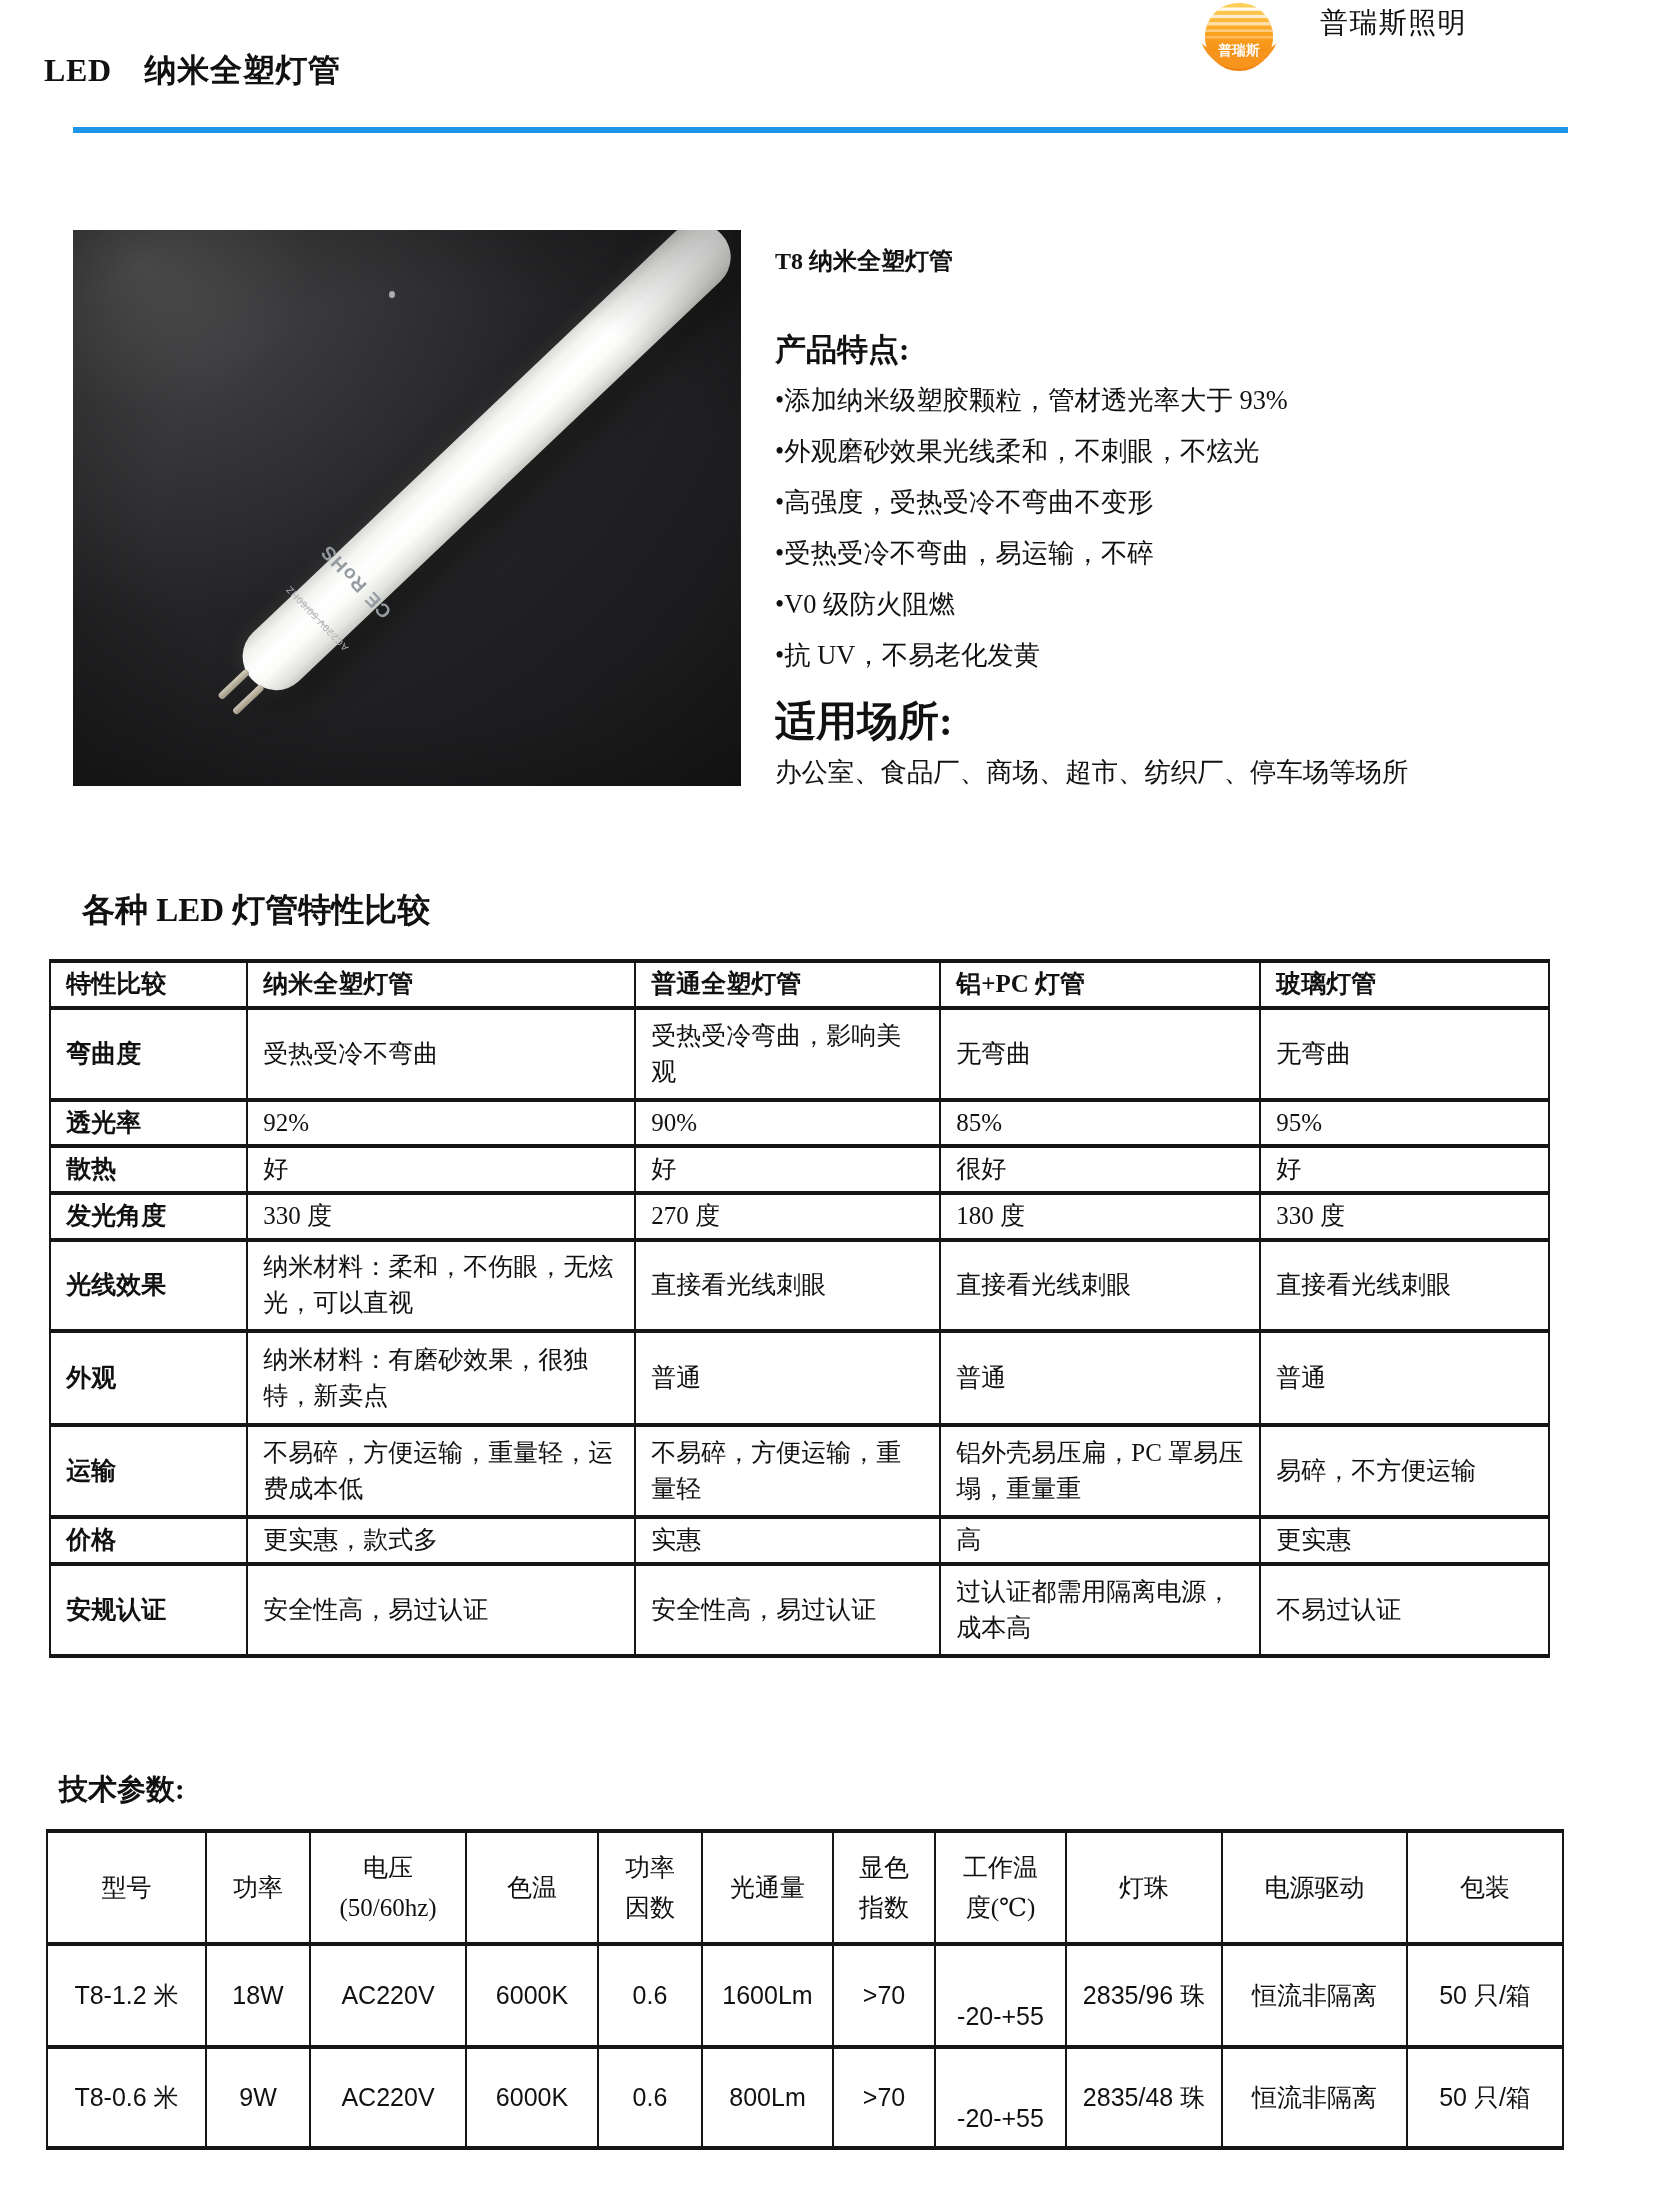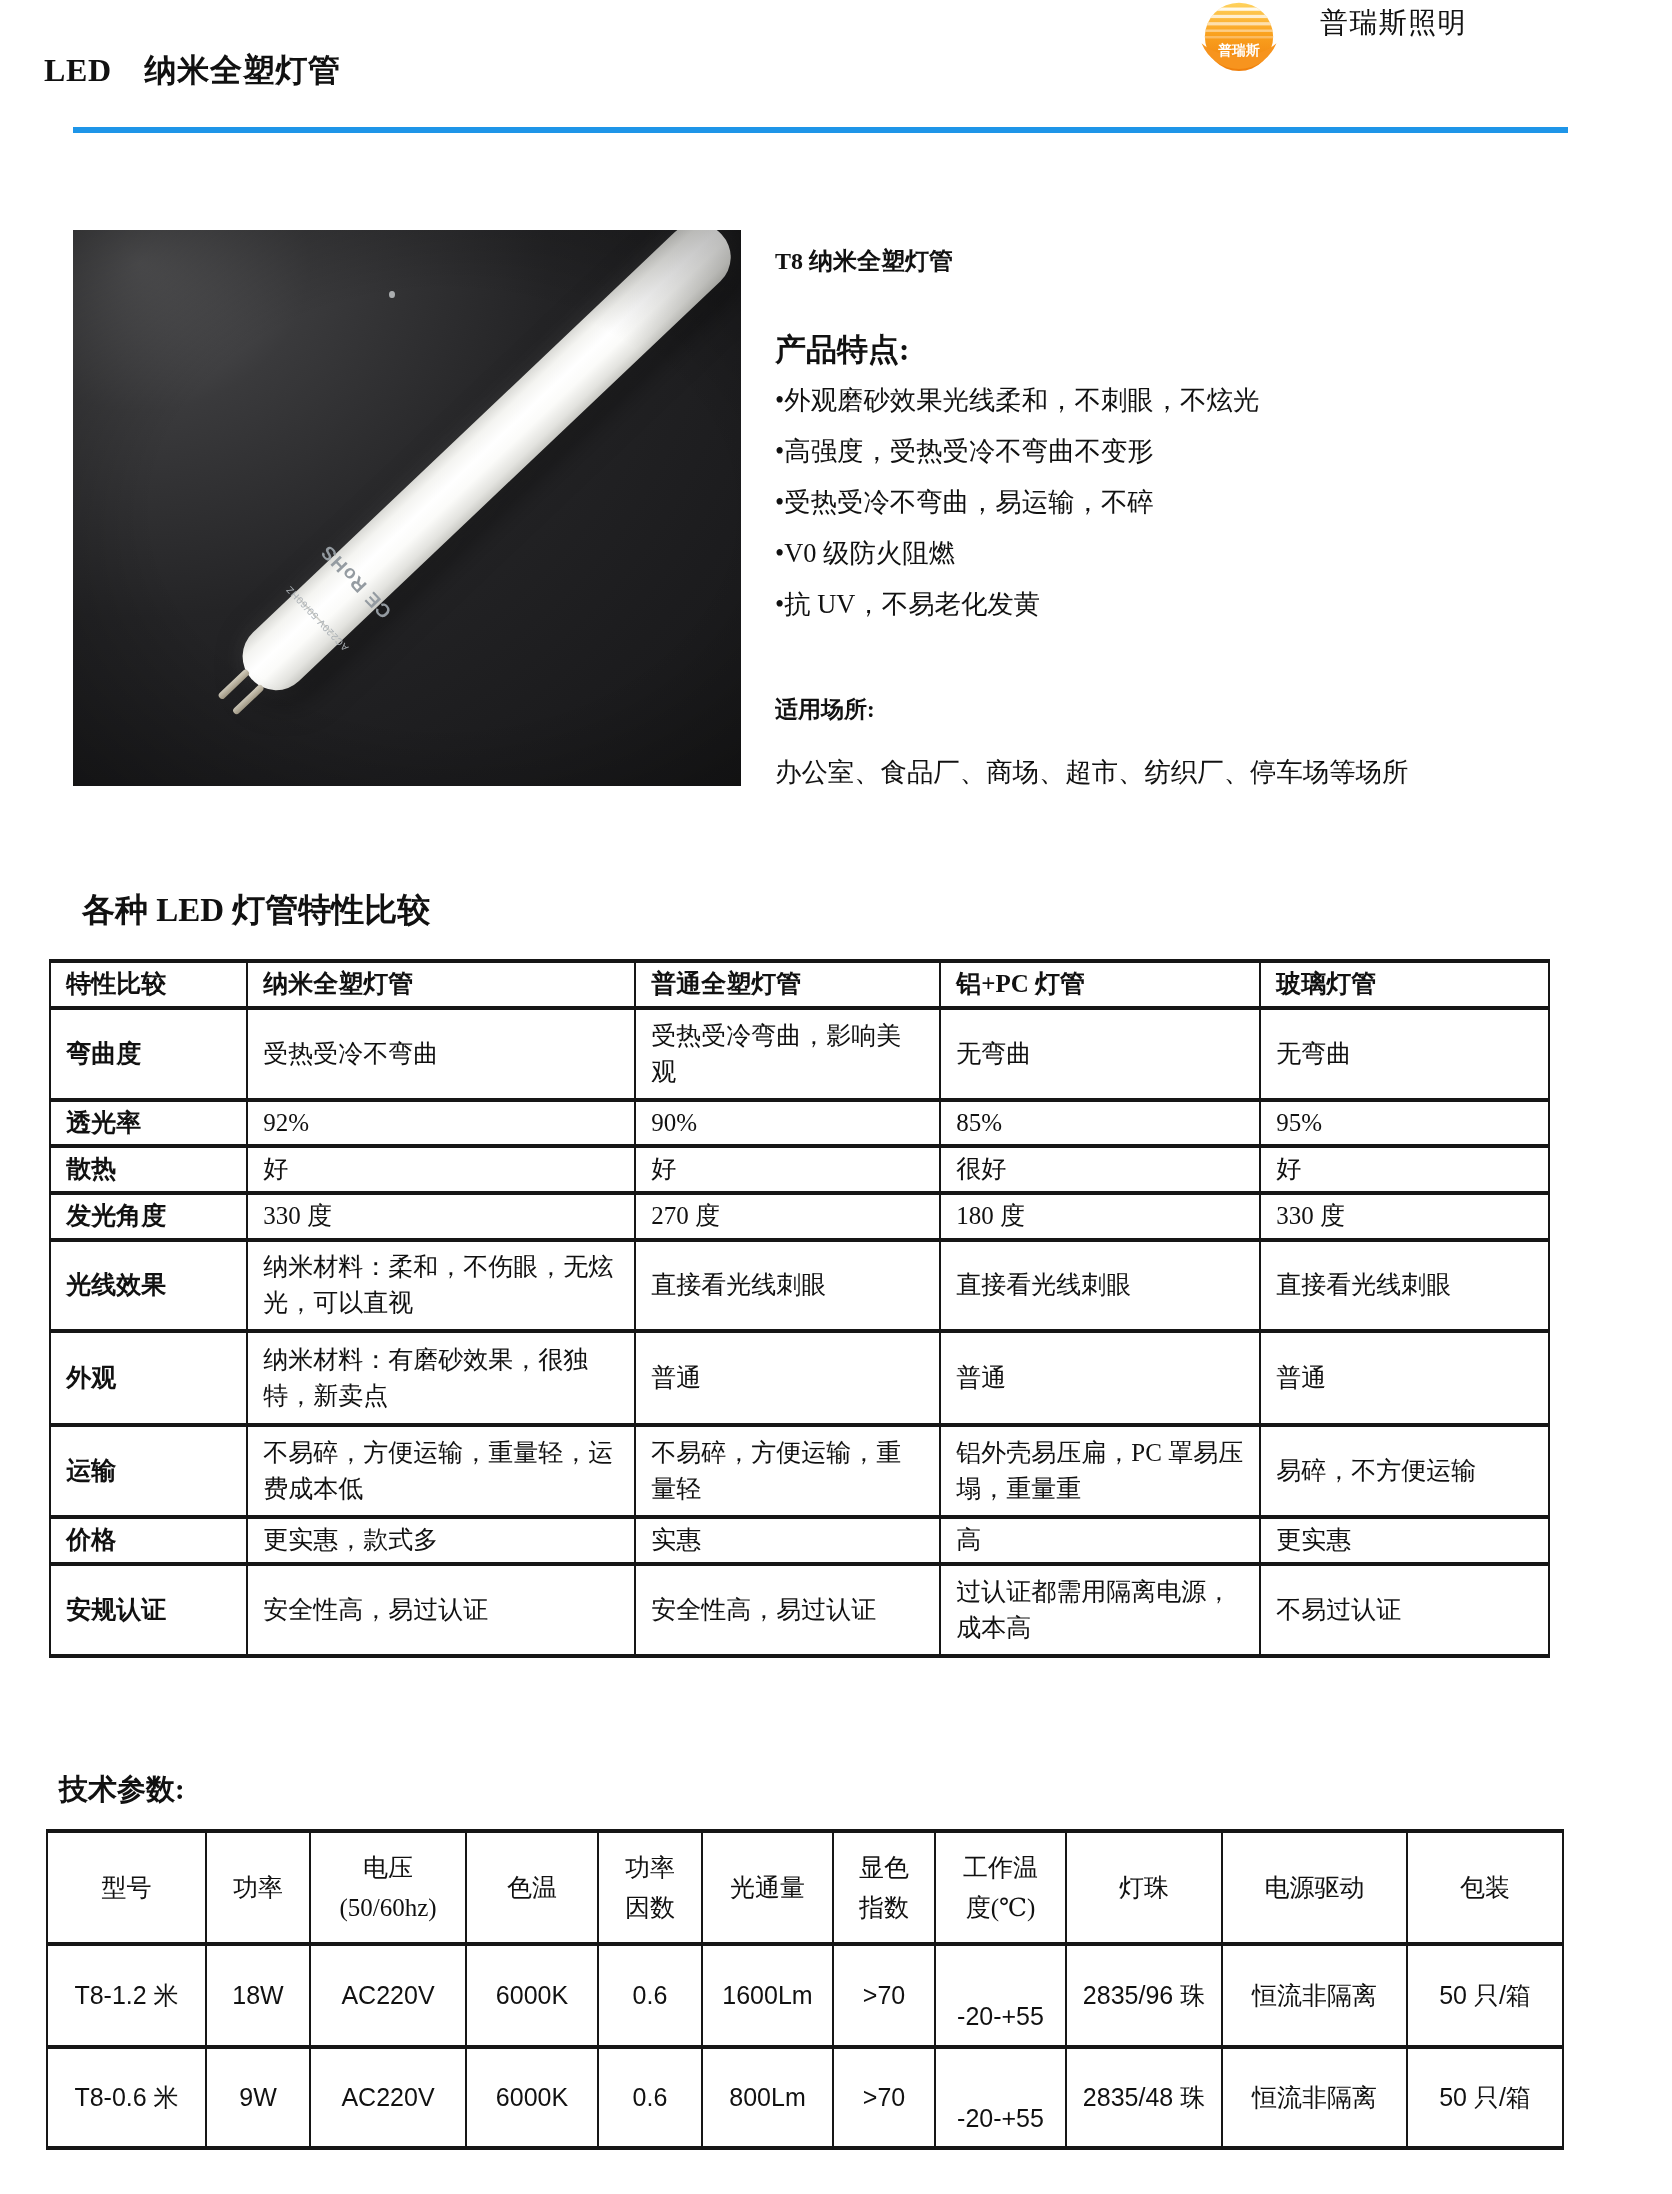--- a/index.html
+++ b/index.html
@@ -50,21 +50,21 @@
     font-family:"Liberation Sans","DejaVu Sans",sans-serif; font-size:19px; font-weight:bold;
     color:#949ba1; letter-spacing:1.4px; white-space:nowrap;
   }
 
   
   .info { left:775px; top:209px; width:894px; height:605px; }
   .product-title { position:absolute; left:0; top:0; font-size:24px; font-weight:bold;margin-top:36px; }
   .features-heading { position:absolute; left:0; top:120px; font-size:31px; font-weight:bold; }
   .features { position:absolute; left:0; top:166px; margin:0; padding:0; list-style:none;
               font-size:26.4px; line-height:51px; }
-  .places-heading { position:absolute; left:0; top:485px; font-size:23px; font-weight:bold; }
+  .places-heading { position:absolute; left:0; top:485px; font-size:41px; font-weight:bold; }
   .places { position:absolute; left:0; top:546px; font-size:26.4px; margin:0; }
 
   
   .cmp-title  { left:82px; top:872px; font-size:33px; font-weight:bold;margin-top:16px; }
   .spec-title { left:59px;  top:1770px; font-size:29px; font-weight:bold;text-align:right; }
 
   
   table { border-collapse:collapse; table-layout:fixed;margin-top:8px; }
   .cmp  { left:49px; top:951px; width:1499px; }
   .spec { left:46px; top:1821px; width:1515px; }
@@ -125,20 +125,21 @@
       <div class="pin pin-2"></div>
       <span class="tube-label-small">AC220V 50/60HZ</span>
       <span class="tube-label-ce">CE RoHS</span>
     </div>
   </div>
 
   <div class="abs info">
     <div class="product-title">T8 纳米全塑灯管</div>
     <div class="features-heading">产品特点:</div>
     <ul class="features">
+      <li>•添加纳米级塑胶颗粒，管材透光率大于 93%</li>
       <li>•外观磨砂效果光线柔和，不刺眼，不炫光</li>
       <li>•高强度，受热受冷不弯曲不变形</li>
       <li>•受热受冷不弯曲，易运输，不碎</li>
       <li>•V0 级防火阻燃</li>
       <li>•抗 UV，不易老化发黄</li>
     </ul>
     <div class="places-heading">适用场所:</div>
     <p class="places">办公室、食品厂、商场、超市、纺织厂、停车场等场所</p>
   </div>
 

